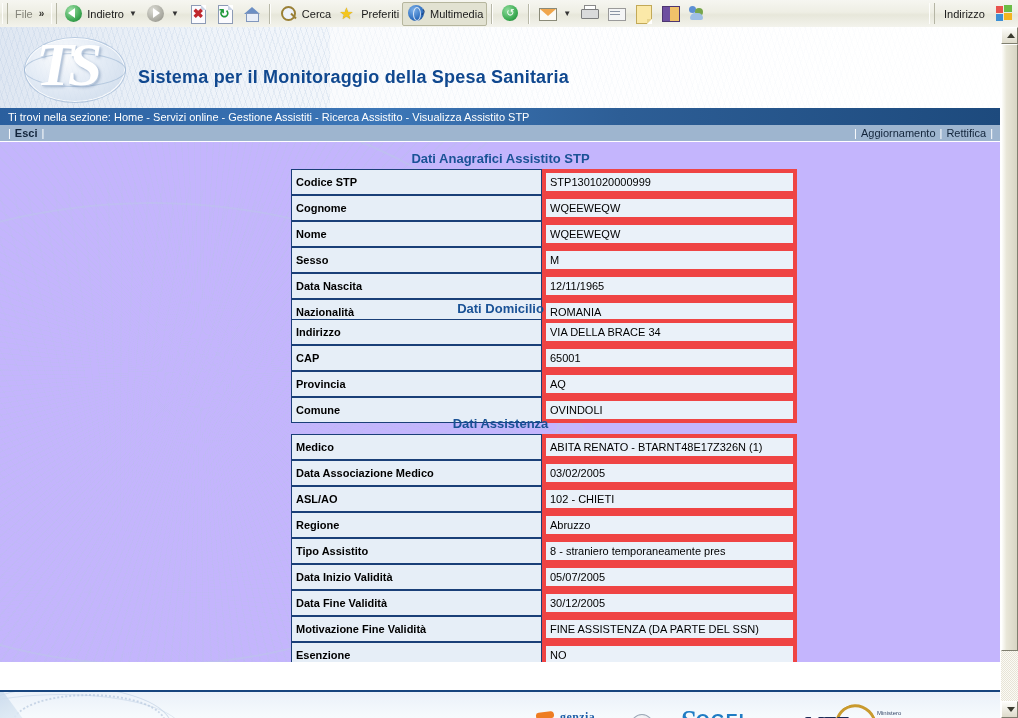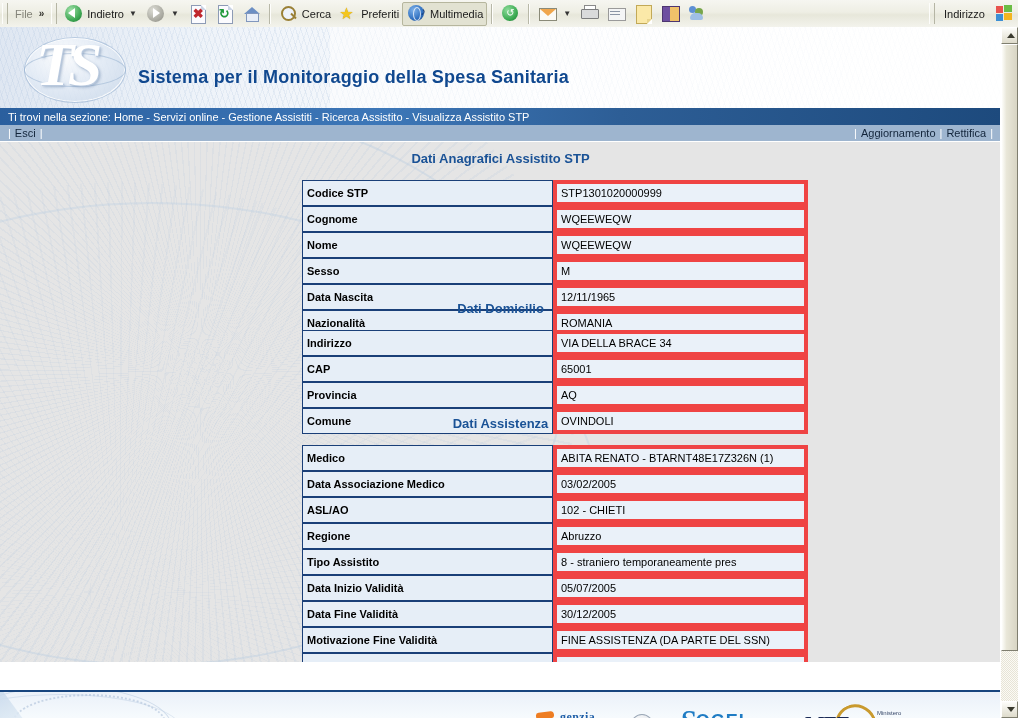--- a/index.html
+++ b/index.html
@@ -110,41 +110,41 @@
   .crumb{position:relative;height:17px;width:1001px;
     background:linear-gradient(to right,#2a5f9e 0%,#3d77b8 38%,#2d5e96 62%,#1d4a7d 100%);
     display:flex;align-items:center;}
   .crumb-txt{font-size:11px;color:#ffffff;padding-left:8px;white-space:nowrap;}
 
   .navbar{position:relative;height:16px;width:1001px;background:#9eb5cf;
     border-bottom:1px solid #ffffff;display:flex;align-items:center;}
   .navbar-left{display:flex;align-items:center;padding-left:4px;}
   .navbar-right{margin-left:auto;display:flex;align-items:center;padding-right:4px;}
   .nav-pipe{color:#ffffff;font-size:11px;padding:0 4px;}
-  .nav-link{font-size:11px;color:#12243a;text-decoration:none;font-weight:normal;}
+  .nav-link{font-size:11px;color:#12243a;text-decoration:none;font-weight:bold;}
   .nav-link.reg{font-weight:normal;color:#12243a;}
 
-  .content{position:relative;width:1001px;height:520px;background:#e5e5e5;overflow:hidden;}
+  .content{position:relative;width:1001px;height:520px;background:#c4b5fd;overflow:hidden;}
   .bg-swirl{position:absolute;left:-180px;top:-120px;width:760px;height:700px;
     border-radius:50%;
     background:
       repeating-conic-gradient(from 0deg at 50% 50%, rgba(176,196,220,.20) 0deg 0.35deg, rgba(255,255,255,0) 0.35deg 1.6deg);
     opacity:.85;pointer-events:none;}
   .bg-swirl2{position:absolute;left:-330px;top:40px;width:900px;height:820px;border-radius:50%;
     background:repeating-conic-gradient(from 20deg at 50% 50%, rgba(176,196,220,.16) 0deg 0.3deg, rgba(255,255,255,0) 0.3deg 1.9deg);
     opacity:.8;pointer-events:none;}
   .bg-arc{position:absolute;left:-260px;top:-40px;width:820px;height:560px;border-radius:50%;
     border:2px solid rgba(186,204,226,.40);pointer-events:none;}
   .bg-arc2{position:absolute;left:-300px;top:60px;width:900px;height:640px;border-radius:50%;
     border:2px solid rgba(186,204,226,.34);pointer-events:none;}
 
   .sect{position:relative;z-index:2;}
   .sect-title{text-align:center;font-size:13px;font-weight:bold;color:#1a5296;
     width:1001px;}
-  table.dt{border-collapse:separate;border-spacing:0;margin:11px;padding-left:40px;}
+  table.dt{border-collapse:separate;border-spacing:0;margin:0;padding-left:40px;}
   .dt td{height:16px;font-size:11px;padding:1px 3px;vertical-align:middle;}
   .dt td.k{width:242px;border:1px solid #1a3f78;background:#e6eef7;
     font-weight:bold;color:#000000;font-size:11px;padding-left:4px;}
   .dt td.v{width:240px;border:4px solid #ef4444;background:#eaf1f9;
     color:#000000;padding-left:4px;}
   .tbl-wrap{position:absolute;left:251px;}
 
   
   .footer{position:absolute;left:0;top:663px;width:1001px;height:55px;
     background:linear-gradient(to bottom,#eaf1f9 0%,#f6fafd 45%,#ffffff 100%);

